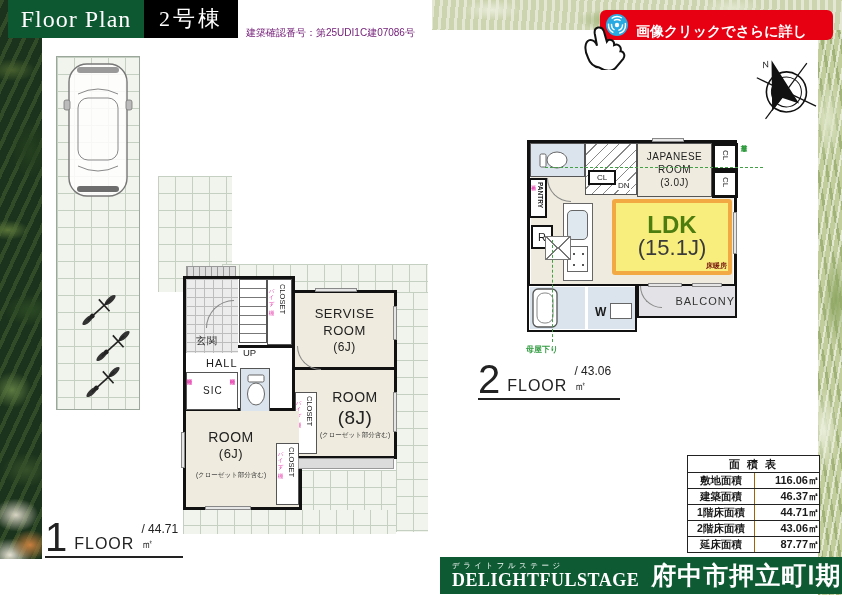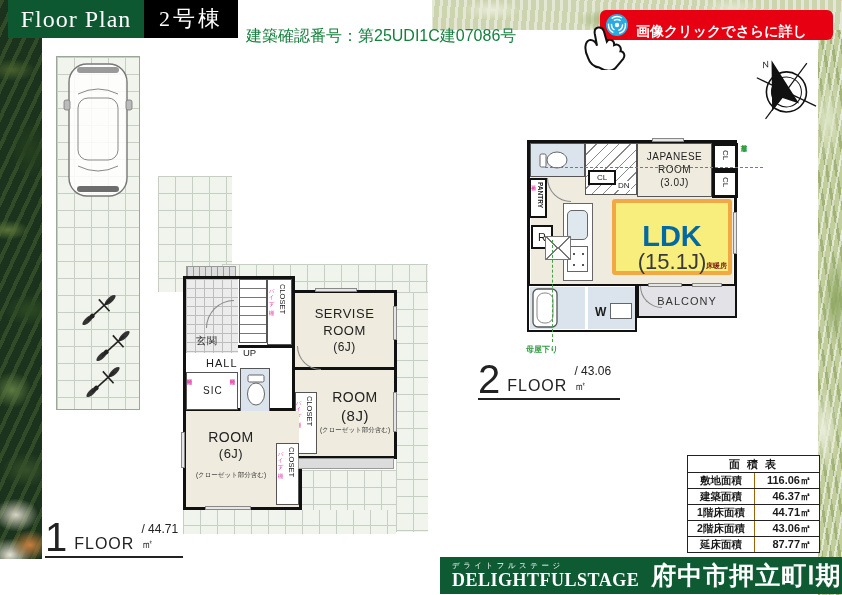--- a/index.html
+++ b/index.html
@@ -73,21 +73,21 @@
   .cap .w1{font-size:16px;letter-spacing:1px;}
   .cap .w2{font-size:12px;}
 
   
   .atable{border:1px solid #222;background:#fff;font-weight:bold;}
   .atable .trow{display:flex;border-top:1px solid #222;height:15px;align-items:center;}
   .atable .ttitle{height:16px;display:flex;align-items:center;justify-content:center;
       font-size:11px;letter-spacing:2px;}
   .atable .tl{width:66px;text-align:center;font-size:10.5px;border-right:1px solid #a16207;
       height:100%;display:flex;align-items:center;justify-content:center;}
-  .atable .tv{flex:1;text-align:right;font-size:11px;padding-right:8px;}
+  .atable .tv{flex:1;text-align:right;font-size:11px;padding-right:0;}
 
   .gdash{border-top:1px dashed #44a044;}
   .gdashv{border-left:1px dashed #44a044;}
 </style>
 </head>
 <body>
 
 <div id="canvas">
 
   <div class="abs fol-left" style="left:0;top:36;width:42px;height:559px;"></div>
@@ -95,21 +95,21 @@
   <div class="abs" style="left:42px;top:0;width:392px;height:42px;background:#fff;"></div>
   <div class="abs" style="left:42px;top:26px;width:776px;height:546px;background:#fff;border-radius:14px;"></div>
   <div class="abs fol-top" style="left:432px;top:0;width:410px;height:30px;"></div>
 
   <div class="abs" style="left:8px;top:0;width:136px;height:38px;background:#0d5731;display:flex;align-items:center;justify-content:center;">
     <span style="font-family:'Liberation Serif',serif;font-size:24px;color:#fff;letter-spacing:1px;">Floor Plan</span>
   </div>
   <div class="abs" style="left:144px;top:0;width:94px;height:38px;background:#000;display:flex;align-items:center;justify-content:center;">
     <span style="font-family:'Liberation Serif',serif;font-size:22px;color:#fff;letter-spacing:3px;">2号棟</span>
   </div>
-  <div class="abs" style="left:246px;top:26px;font-size:16px;color:#15803d;">建築確認番号：第25UDI1C建07086号</div>
+  <div class="abs" style="left:246px;top:26px;font-size:10px;color:#701a75;">建築確認番号：第25UDI1C建07086号</div>
 
   <div class="abs" style="left:600px;top:10px;width:233px;height:30px;background:#e60012;border-radius:6px;display:flex;align-items:center;">
     <span class="abs" style="left:6px;top:4px;width:22px;height:22px;border-radius:50%;background:#29abe2;">
       <svg width="22" height="22" viewBox="0 0 22 22">
         <circle cx="11" cy="11" r="2.2" fill="#fff"></circle>
         <circle cx="11" cy="11" r="5.5" fill="none" stroke="#fff" stroke-width="1.4" stroke-dasharray="7 4"></circle>
         <circle cx="11" cy="11" r="8.5" fill="none" stroke="#fff" stroke-width="1.4" stroke-dasharray="11 6"></circle>
       </svg>
     </span>
     <span style="margin-left:36px;font-size:14px;font-weight:bold;color:#ffffff;letter-spacing:0;margin-top:32px;">画像クリックでさらに詳しく！</span>
@@ -205,21 +205,21 @@
     </svg>
   </div>
 
   <div class="abs beige" style="left:295px;top:370px;width:99px;height:86px;"></div>
   <div class="abs" style="left:295px;top:392px;width:22px;height:62px;border:1px solid #555;background:#fff;">
     <span class="abs vtext pink" style="left:0;top:3px;font-size:5.5px;">パイプ+棚</span>
     <span class="abs vtext" style="left:9px;top:3px;font-size:7.5px;">CLOSET</span>
   </div>
   <div class="abs rlabel" style="left:316px;top:388px;width:78px;">
     <div style="font-size:14px;">ROOM</div>
-    <div style="font-size:15px;">(8J)</div>
+    <div style="font-size:19px;">(8J)</div>
     <div class="note">(クローゼット部分含む)</div>
   </div>
 
   <div class="abs beige" style="left:186px;top:411px;width:113px;height:96px;"></div>
   <div class="abs" style="left:276px;top:443px;width:23px;height:62px;border:1px solid #555;background:#fff;">
     <span class="abs vtext pink" style="left:1px;top:3px;font-size:5.5px;">パイプ+棚</span>
     <span class="abs vtext" style="left:10px;top:3px;font-size:7.5px;">CLOSET</span>
   </div>
   <div class="abs rlabel" style="left:186px;top:428px;width:90px;">
     <div style="font-size:14px;">ROOM</div>
@@ -239,21 +239,21 @@
   <div class="abs cap" style="left:45px;top:522px;width:138px;">
     <span class="num">1</span>
     <span class="w1">FLOOR</span>
     <span class="w2">/ 44.71㎡</span>
   </div>
 
   <div class="abs wall3" style="left:527px;top:140px;width:210px;height:148px;"></div>
   <div class="abs beige" style="left:531px;top:144px;width:202px;height:140px;"></div>
   <div class="abs wall2" style="left:527px;top:284px;width:110px;height:48px;"></div>
   <div class="abs gray" style="left:637px;top:284px;width:100px;height:34px;border:2px solid #111;">
-    <div style="font-size:11px;letter-spacing:1px;color:#333;text-align:center;margin-top:9px;">BALCONY</div>
+    <div style="font-size:11px;letter-spacing:1px;color:#333;text-align:right;margin-top:9px;">BALCONY</div>
   </div>
 
   <div class="abs blue" style="left:530px;top:143px;width:55px;height:34px;border:1px solid #555;">
     <svg width="34" height="26" viewBox="0 0 34 26" style="margin:3px 0 0 8px;">
       <rect x="1" y="7" width="6" height="13" rx="1.5" fill="#fff" stroke="#666"></rect>
       <ellipse cx="18" cy="13" rx="10" ry="8" fill="#fff" stroke="#666"></ellipse>
     </svg>
   </div>
   <div class="abs fan" style="left:585px;top:143px;width:52px;height:52px;border:1px solid #555;"></div>
   <div class="abs wall2" style="left:588px;top:170px;width:28px;height:15px;">
@@ -286,21 +286,21 @@
   <div class="abs" style="left:563px;top:203px;width:30px;height:78px;border:1px solid #666;background:#fff;"></div>
   <div class="abs" style="left:567px;top:210px;width:21px;height:30px;border:1px solid #666;border-radius:5px;background:#dfe8ee;"></div>
   <div class="abs" style="left:567px;top:246px;width:21px;height:26px;border:1px solid #666;background:
        radial-gradient(2.5px 2.5px at 6px 7px,#555 40%,transparent 45%),
        radial-gradient(2.5px 2.5px at 15px 7px,#555 40%,transparent 45%),
        radial-gradient(2.5px 2.5px at 6px 18px,#555 40%,transparent 45%),
        radial-gradient(2.5px 2.5px at 15px 18px,#555 40%,transparent 45%),#fff;"></div>
   <div class="abs xbox" style="left:545px;top:236px;width:26px;height:24px;"></div>
 
   <div class="abs" style="left:612px;top:199px;width:120px;height:76px;background:#f8ee7d;border:4px solid #f2a843;border-radius:3px;">
-    <div style="text-align:center;font-size:29px;font-weight:600;color:#0369a1;line-height:1.05;margin-top:18px;">LDK</div>
+    <div style="text-align:center;font-size:24px;font-weight:600;color:#4d7c0f;line-height:1.05;margin-top:9px;">LDK</div>
     <div style="text-align:center;font-size:22px;color:#3a3a3a;line-height:1;">(15.1J)</div>
     <div class="abs" style="right:1px;bottom:0;font-size:7px;font-weight:bold;color:#7c1d12;">床暖房</div>
   </div>
 
   <div class="abs blue" style="left:530px;top:287px;width:55px;height:42px;">
     <svg width="26" height="40" viewBox="0 0 26 40" style="margin:1px 0 0 2px;">
       <rect x="1" y="1" width="24" height="38" rx="5" fill="#fff" stroke="#555" stroke-width="1.3"></rect>
       <rect x="5" y="5" width="16" height="30" rx="7" fill="none" stroke="#888"></rect>
     </svg>
   </div>

